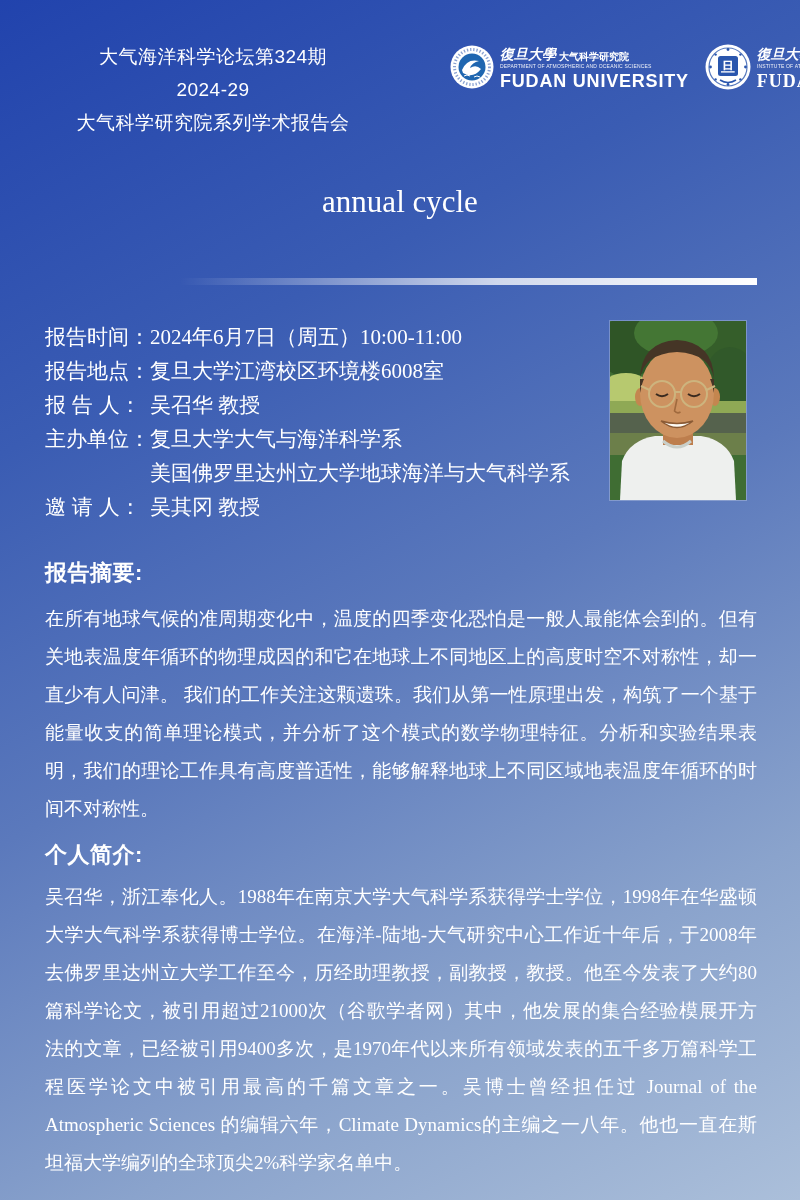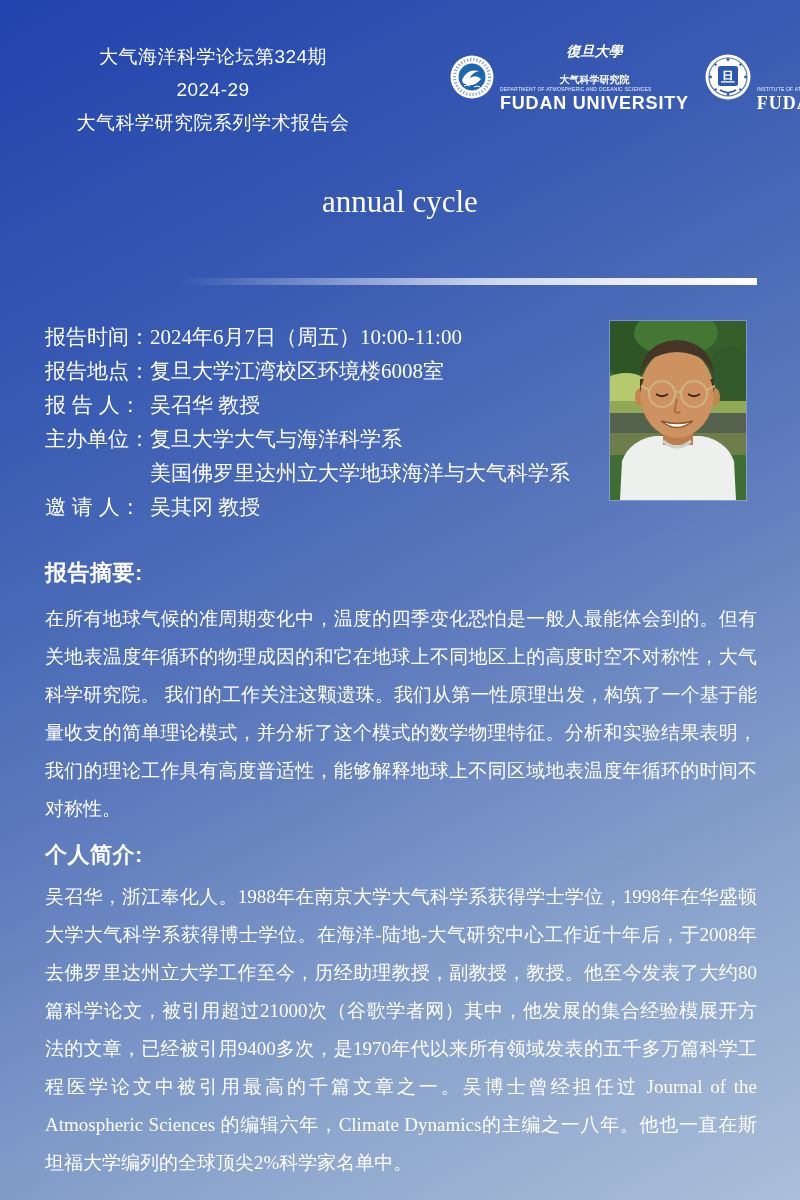--- a/index.html
+++ b/index.html
@@ -15,21 +15,21 @@
   
   .header-block{
     position:absolute;left:58px;top:40px;width:310px;
     text-align:center;font-size:19px;line-height:33px;letter-spacing:0.5px;
   }
   
   .logos{position:absolute;left:450px;top:44px;display:flex;gap:16px;align-items:center;}
   .logo{display:flex;align-items:center;gap:6px;}
   .logo-badge{flex:0 0 auto;}
   .logo-text{display:flex;flex-direction:column;line-height:1.15;}
-  .logo-cn-row{display:flex;align-items:center;gap:14px;white-space:nowrap;flex-direction:column;}
+  .logo-cn-row{display:flex;align-items:flex-end;gap:3px;white-space:nowrap;}
   .logo-script{font-family:"Liberation Serif",serif;font-style:italic;font-weight:bold;font-size:14px;}
   .logo-cnsub{font-size:10px;font-weight:bold;}
   .logo-ensub{font-size:5px;letter-spacing:0.2px;white-space:nowrap;opacity:.92;margin-top:1px;}
   .logo-enname{font-size:18px;font-weight:bold;letter-spacing:0.8px;white-space:nowrap;margin-top:1px;}
   .logo-enname.serif{font-family:"Liberation Serif",serif;letter-spacing:1px;}
   
   .title{
     position:absolute;top:180px;left:0;width:100%;
     text-align:center;font-family:"Liberation Serif",serif;
     font-size:31px;line-height:44px;font-weight:normal;
@@ -187,18 +187,18 @@
       </g>
       <path d="M46,73 q6,4.5 12,0" stroke="#3a2a1f" stroke-width="2" fill="none"></path>
       <path d="M78,73 q6,4.5 12,0" stroke="#3a2a1f" stroke-width="2" fill="none"></path>
       <path d="M67,78 L64.5,90 Q67,93 70.5,91" stroke="#a06a3e" stroke-width="1.6" fill="none"></path>
       <path d="M51,100 Q67,113 83,100 Q67,105 51,100 Z" fill="#fdfbf5" stroke="#8a5a34" stroke-width="1.4"></path>
       <path d="M53,120 Q67,132 81,120" stroke="#c9cfc9" stroke-width="3" fill="none"></path>
     </svg>
   </div>
 
   <div class="section-heading abstract-heading">报告摘要:</div>
-  <div class="abstract-body">在所有地球气候的准周期变化中，温度的四季变化恐怕是一般人最能体会到的。但有关地表温度年循环的物理成因的和它在地球上不同地区上的高度时空不对称性，大气科学研究院。 我们的工作关注这颗遗珠。我们从第一性原理出发，构筑了一个基于能量收支的简单理论模式，并分析了这个模式的数学物理特征。分析和实验结果表明，我们的理论工作具有高度普适性，能够解释地球上不同区域地表温度年循环的时间不对称性。</div>
+  <div class="abstract-body">在所有地球气候的准周期变化中，温度的四季变化恐怕是一般人最能体会到的。但有关地表温度年循环的物理成因的和它在地球上不同地区上的高度时空不对称性，却一直少有人问津。 我们的工作关注这颗遗珠。我们从第一性原理出发，构筑了一个基于能量收支的简单理论模式，并分析了这个模式的数学物理特征。分析和实验结果表明，我们的理论工作具有高度普适性，能够解释地球上不同区域地表温度年循环的时间不对称性。</div>
 
   <div class="section-heading bio-heading">个人简介:</div>
   <div class="bio-body">吴召华，浙江奉化人。1988年在南京大学大气科学系获得学士学位，1998年在华盛顿大学大气科学系获得博士学位。在海洋-陆地-大气研究中心工作近十年后，于2008年去佛罗里达州立大学工作至今，历经助理教授，副教授，教授。他至今发表了大约80篇科学论文，被引用超过21000次（谷歌学者网）其中，他发展的集合经验模展开方法的文章，已经被引用9400多次，是1970年代以来所有领域发表的五千多万篇科学工程医学论文中被引用最高的千篇文章之一。吴博士曾经担任过 Journal of the Atmospheric Sciences 的编辑六年，Climate Dynamics的主编之一八年。他也一直在斯坦福大学编列的全球顶尖2%科学家名单中。</div>
 
 </div>
 
 </body></html>

